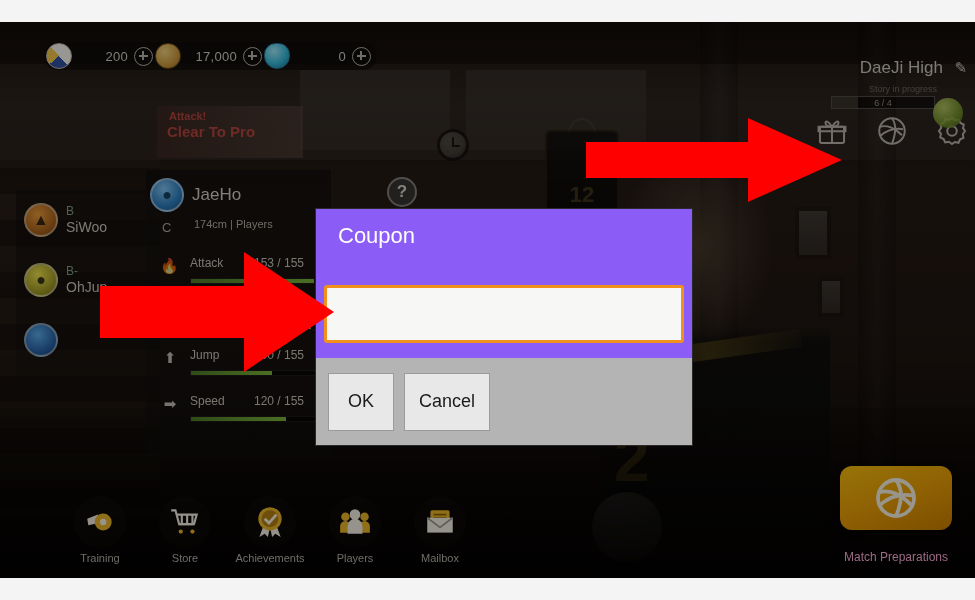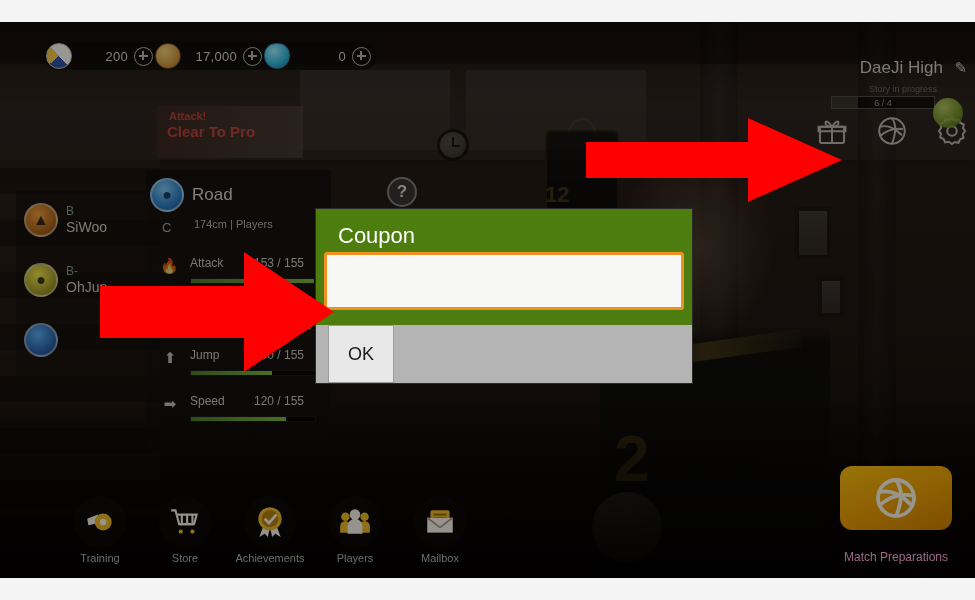--- a/index.html
+++ b/index.html
@@ -61,21 +61,21 @@
   .clock::before { width: 2px; height: 10px; left: 12px; top: 5px; }
   .clock::after  { width: 8px; height: 2px; left: 12px; top: 13px; }
   .jersey {
     position: absolute; left: 545px; top: 108px; width: 74px; height: 92px;
     background: linear-gradient(180deg,#2a2723 0%, #1e1b18 55%, #15120f 100%);
     border-radius: 6px 6px 10px 10px;
     box-shadow: inset 0 0 0 2px rgba(190,150,40,.35);
     opacity: .85;
   }
   .jersey .num {
-    position: absolute; left: 0; right: 0; bottom: 14px; 
+    position: absolute; left: 0; right: 0; bottom: 14px; text-align: center;
     color: #c9a24a; font-size: 22px; font-weight: bold; opacity: .8;
   }
   .hanger {
     position: absolute; left: 568px; top: 96px; width: 28px; height: 16px;
     border: 2px solid rgba(200,200,200,.35); border-bottom: none;
     border-radius: 50% 50% 0 0 / 100% 100% 0 0;
   }
   .char {
     position: absolute; left: 600px; top: 150px; width: 230px; height: 406px;
     background:
@@ -249,22 +249,22 @@
     border-radius: 12px;
     background: linear-gradient(160deg,#f5bb10 0%, #e59a05 55%, #c87f02 100%);
     box-shadow: 0 2px 6px rgba(0,0,0,.5);
     display: flex; align-items: center; justify-content: center;
   }
   .mp-lbl { color: #f9a8d4; font-size: 12px; margin-top: 20px; }
 
   
   .dimmer { position: absolute; inset: 0; background: rgba(0,0,0,.38); z-index: 10; }
   .dialog {
-    position: absolute; left: 315px; top: 186px; width: 378px; height: 176px;
-    background: #4d7c0f; z-index: 11;
+    position: absolute; left: 315px; top: 186px; width: 378px; height: 238px;
+    background: #8b5cf6; z-index: 11;
     border: 1px solid #2a2a2a;
     display: flex; flex-direction: column;
   }
   .dlg-title {
     color: #fff; font-size: 22px; padding: 14px 0 0 22px; height: 76px;
   }
   .dlg-inputwrap { padding: 0 8px; }
   .dlg-input {
     width: 100%; height: 58px;
     background: #f7f7f5;
@@ -367,21 +367,21 @@
         <div class="rs-txt">
           <div class="rs-grade"></div>
           <div class="rs-name"></div>
         </div>
       </div>
     </div>
 
     <div class="detail">
       <div class="d-head">
         <div class="d-av">●</div>
-        <div class="d-name">Road</div>
+        <div class="d-name">JaeHo</div>
       </div>
       <div class="d-sub">174cm | Players</div>
       <div class="d-grade">C</div>
       <div class="stats">
         <div class="stat-row">
           <div class="st-ico">🔥</div>
           <div class="st-lbl">Attack</div>
           <div class="st-val">153 / 155</div>
           <div class="st-bar">
               <div class="st-fill" style="width:99%"></div>
@@ -526,20 +526,21 @@
     </div>
 
     <div class="dimmer"></div>
     <div class="dialog">
       <div class="dlg-title">Coupon</div>
       <div class="dlg-inputwrap">
         <input class="dlg-input" type="text" autofocus="" placeholder="" style="">
       </div>
       <div class="dlg-buttons">
         <button class="dlg-btn">OK</button>
+        <button class="dlg-btn">Cancel</button>
       </div>
     </div>
 
     <div class="arrow" style="left:586px; top:96px;">
       <svg width="256" height="84" viewBox="0 0 256 84">
         <polygon points="0,24 162,24 162,0 256,42 162,84 162,60 0,60" fill="#fe0000"></polygon>
       </svg>
     </div>
     <div class="arrow" style="left:100px; top:230px;">
       <svg width="234" height="120" viewBox="0 0 234 120">

